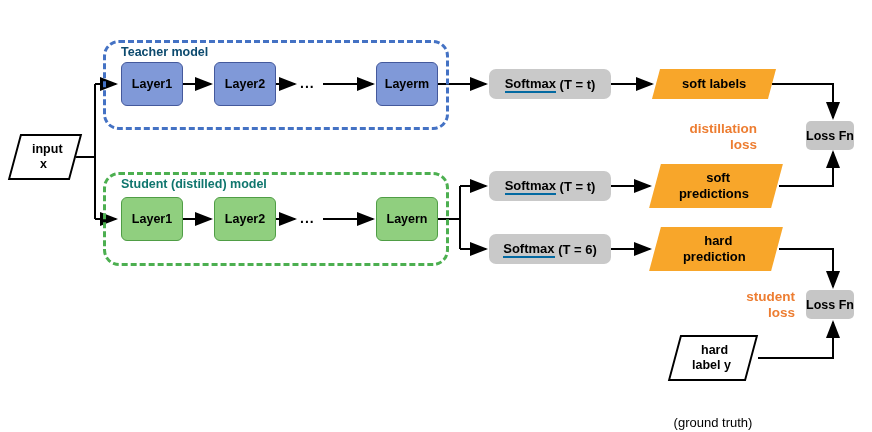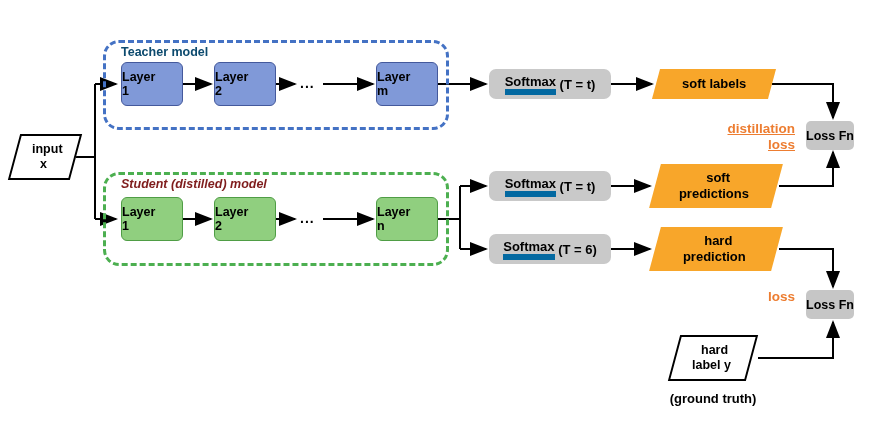--- a/index.html
+++ b/index.html
@@ -9,50 +9,50 @@
 
   svg.arrows { position: absolute; left: 0; top: 0; width: 872px; height: 432px; }
   .line { stroke: #000; stroke-width: 2; fill: none; }
 
   .dashed-box { position: absolute; border-radius: 16px; }
   .teacher-dashed { border: 3px dashed #4472c4; }
   .student-dashed { border: 3px dashed #4caf50; }
 
   .group-label { position: absolute; font-weight: bold; font-size: 12.5px; }
   .teacher-label { color: #0c4a6e; }
-  .student-label { color: #7f1d1d; font-style: italic; }
+  .student-label { color: #0f766e; }
 
   .layer-box { position: absolute; width: 62px; height: 44px; border-radius: 6px;
-    display: flex; flex-direction: column; justify-content: center;
+    display: flex; align-items: center; justify-content: center;
     font-weight: bold; font-size: 12.5px; line-height: 1.15; }
   .layer-box.blue { background: #8099d8; border: 1.5px solid #44599c; }
   .layer-box.green { background: #90cf7f; border: 1.5px solid #4f9d45; }
 
   .dots { position: absolute; font-weight: bold; font-size: 14px; letter-spacing: 1px; }
 
   .softmax-box { position: absolute; width: 122px; height: 30px; background: #c9c9c9;
     border-radius: 7px; display: flex; align-items: center; justify-content: center;
     font-weight: bold; font-size: 13px; white-space: pre; }
-  .softmax-word { border-bottom: 6px solid #0369a1; }
+  .softmax-word { border-bottom: 2px solid #0369a1; }
 
   .para { position: absolute; transform: skewX(-15deg);
     display: flex; flex-direction: column; align-items: center; justify-content: center;
     font-weight: bold; line-height: 1.2; text-align: center; }
   .para > span { transform: skewX(15deg); display: block; }
   .para.orange { background: #f8a62a; }
   .para.white { background: #fff; border: 2px solid #000; }
 
   .loss-fn { position: absolute; width: 48px; height: 29px; background: #c6c6c6;
     border-radius: 5px; display: flex; align-items: center; justify-content: center;
     font-weight: bold; font-size: 12.5px; }
 
   .loss-label { position: absolute; color: #ed7d31; font-weight: bold; font-size: 13.5px;
     text-align: right; line-height: 1.2; }
 
-  .caption { position: absolute; font-weight: bold; font-size: 13px; text-align: center; }
+  .caption { position: absolute; font-weight: normal; font-size: 13px; text-align: center; margin-top: 24px; }
 </style>
 </head>
 <body>
 
 <div class="canvas">
 
   <svg class="arrows" viewBox="0 0 872 432">
     <defs>
       <marker id="ah" markerWidth="9" markerHeight="7" refX="8" refY="3.5" orient="auto">
         <path d="M0,0 L9,3.5 L0,7 Z" fill="#000"></path>
@@ -139,25 +139,26 @@
     <span>predictions</span>
   </div>
   <div class="para orange" style="left:655px; top:227px; width:122px; height:44px; font-size:13px;">
     <span>hard</span>
     <span>prediction</span>
   </div>
 
   <div class="loss-fn" style="left:806px; top:121px;">Loss Fn</div>
   <div class="loss-fn" style="left:806px; top:290px;">Loss Fn</div>
 
-  <div class="loss-label" style="left:670px; top:121px; width:125px;text-decoration:underline;">
+  <div class="loss-label" style="left:632px; top:121px; width:125px;">
     <div>distillation</div>
     <div>loss</div>
   </div>
   <div class="loss-label" style="left:700px; top:289px; width:95px;">
+    <div>student</div>
     <div>loss</div>
   </div>
 
   <div class="para white" style="left:674px; top:335px; width:78px; height:46px; font-size:12.5px;">
     <span>hard</span>
     <span>label y</span>
   </div>
   <div class="caption" style="left:648px; top:391px; width:130px;">(ground truth)</div>
 
 </div>

